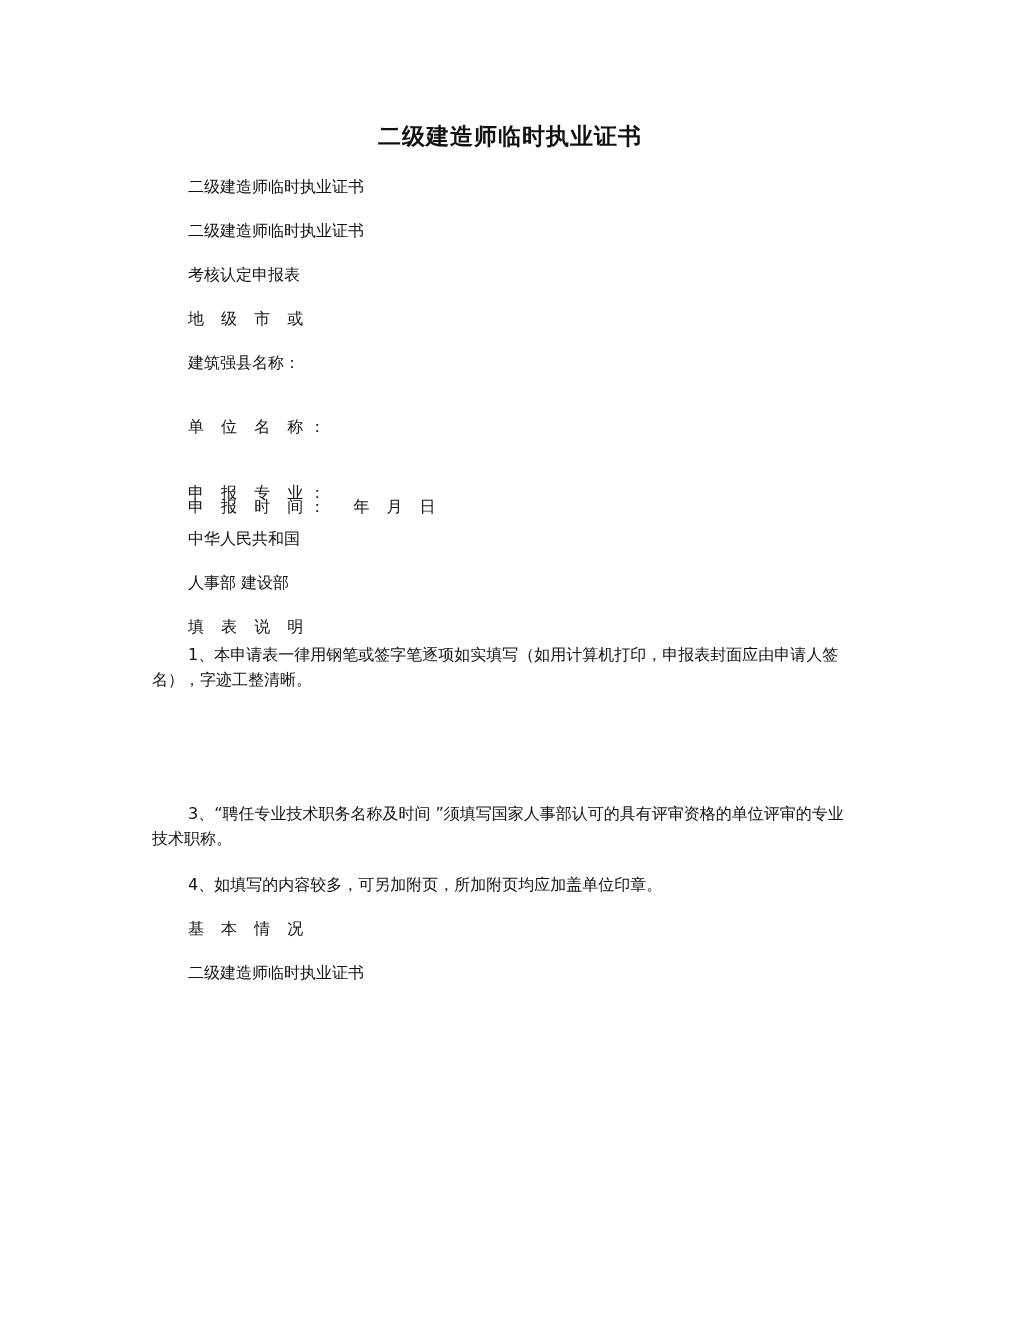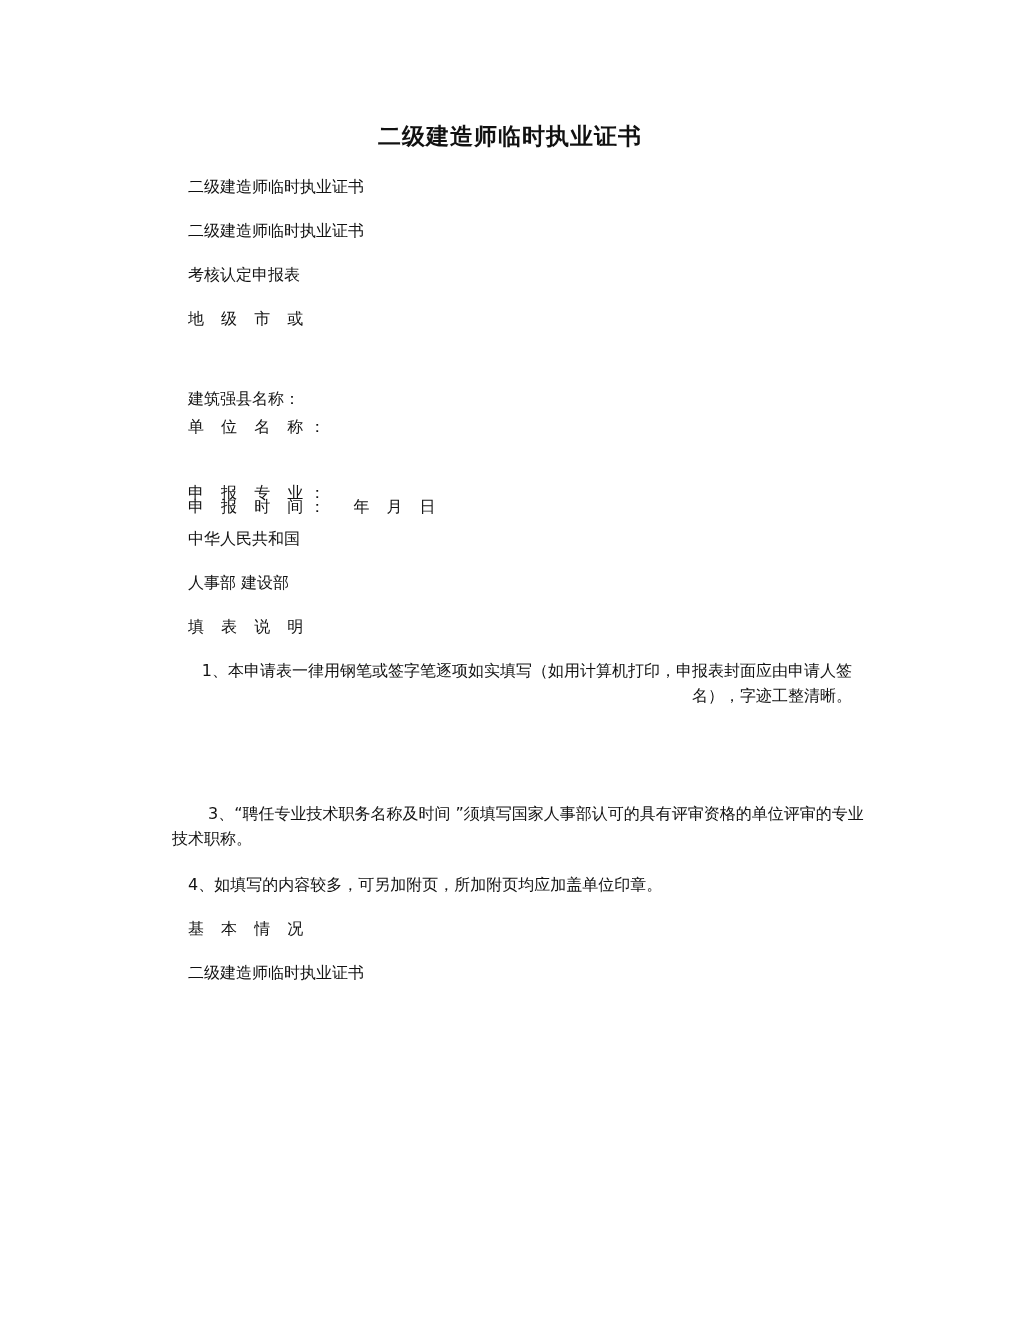--- a/index.html
+++ b/index.html
@@ -58,28 +58,28 @@
 <body>
 
 <div class="page">
 
   <div class="doc-title">二级建造师临时执业证书</div>
 
   <div class="line" style="top:176px;">二级建造师临时执业证书</div>
   <div class="line" style="top:220px;">二级建造师临时执业证书</div>
   <div class="line" style="top:264px;">考核认定申报表</div>
   <div class="line spaced-sm" style="top:308px; letter-spacing:6px;">地 级 市 或</div>
-  <div class="line" style="top:352px;margin-top:36px;">建筑强县名称：</div>
+  <div class="line" style="top:352px;">建筑强县名称：</div>
   <div class="line" style="top:416px; letter-spacing:6px;">单 位 名 称：</div>
   <div class="line" style="top:440px; letter-spacing:6px;margin-top:42px;">申 报 专 业：</div>
   <div class="line" style="top:496px; letter-spacing:6px;">申 报 时 间：  年 月 日</div>
   <div class="line" style="top:528px;">中华人民共和国</div>
   <div class="line" style="top:572px;">人事部 建设部</div>
   <div class="line" style="top:616px; letter-spacing:6px;">填 表 说 明</div>
 
-  <div class="para" style="top:658px;text-align:right;">1、本申请表一律用钢笔或签字笔逐项如实填写（如用计算机打印，申报表封面应由申请人签名），字迹工整清晰。</div>
-  <div class="para" style="top:801px;margin-left:20px;">3、“聘任专业技术职务名称及时间 ”须填写国家人事部认可的具有评审资格的单位评审的专业技术职称。</div>
+  <div class="para" style="top:642px;">1、本申请表一律用钢笔或签字笔逐项如实填写（如用计算机打印，申报表封面应由申请人签名），字迹工整清晰。</div>
+  <div class="para" style="top:801px;">3、“聘任专业技术职务名称及时间 ”须填写国家人事部认可的具有评审资格的单位评审的专业技术职称。</div>
   <div class="para" style="top:872px;">4、如填写的内容较多，可另加附页，所加附页均应加盖单位印章。</div>
 
   <div class="line" style="top:918px; letter-spacing:6px;">基 本 情 况</div>
   <div class="line" style="top:962px;">二级建造师临时执业证书</div>
 
 </div>
 
 </body></html>

